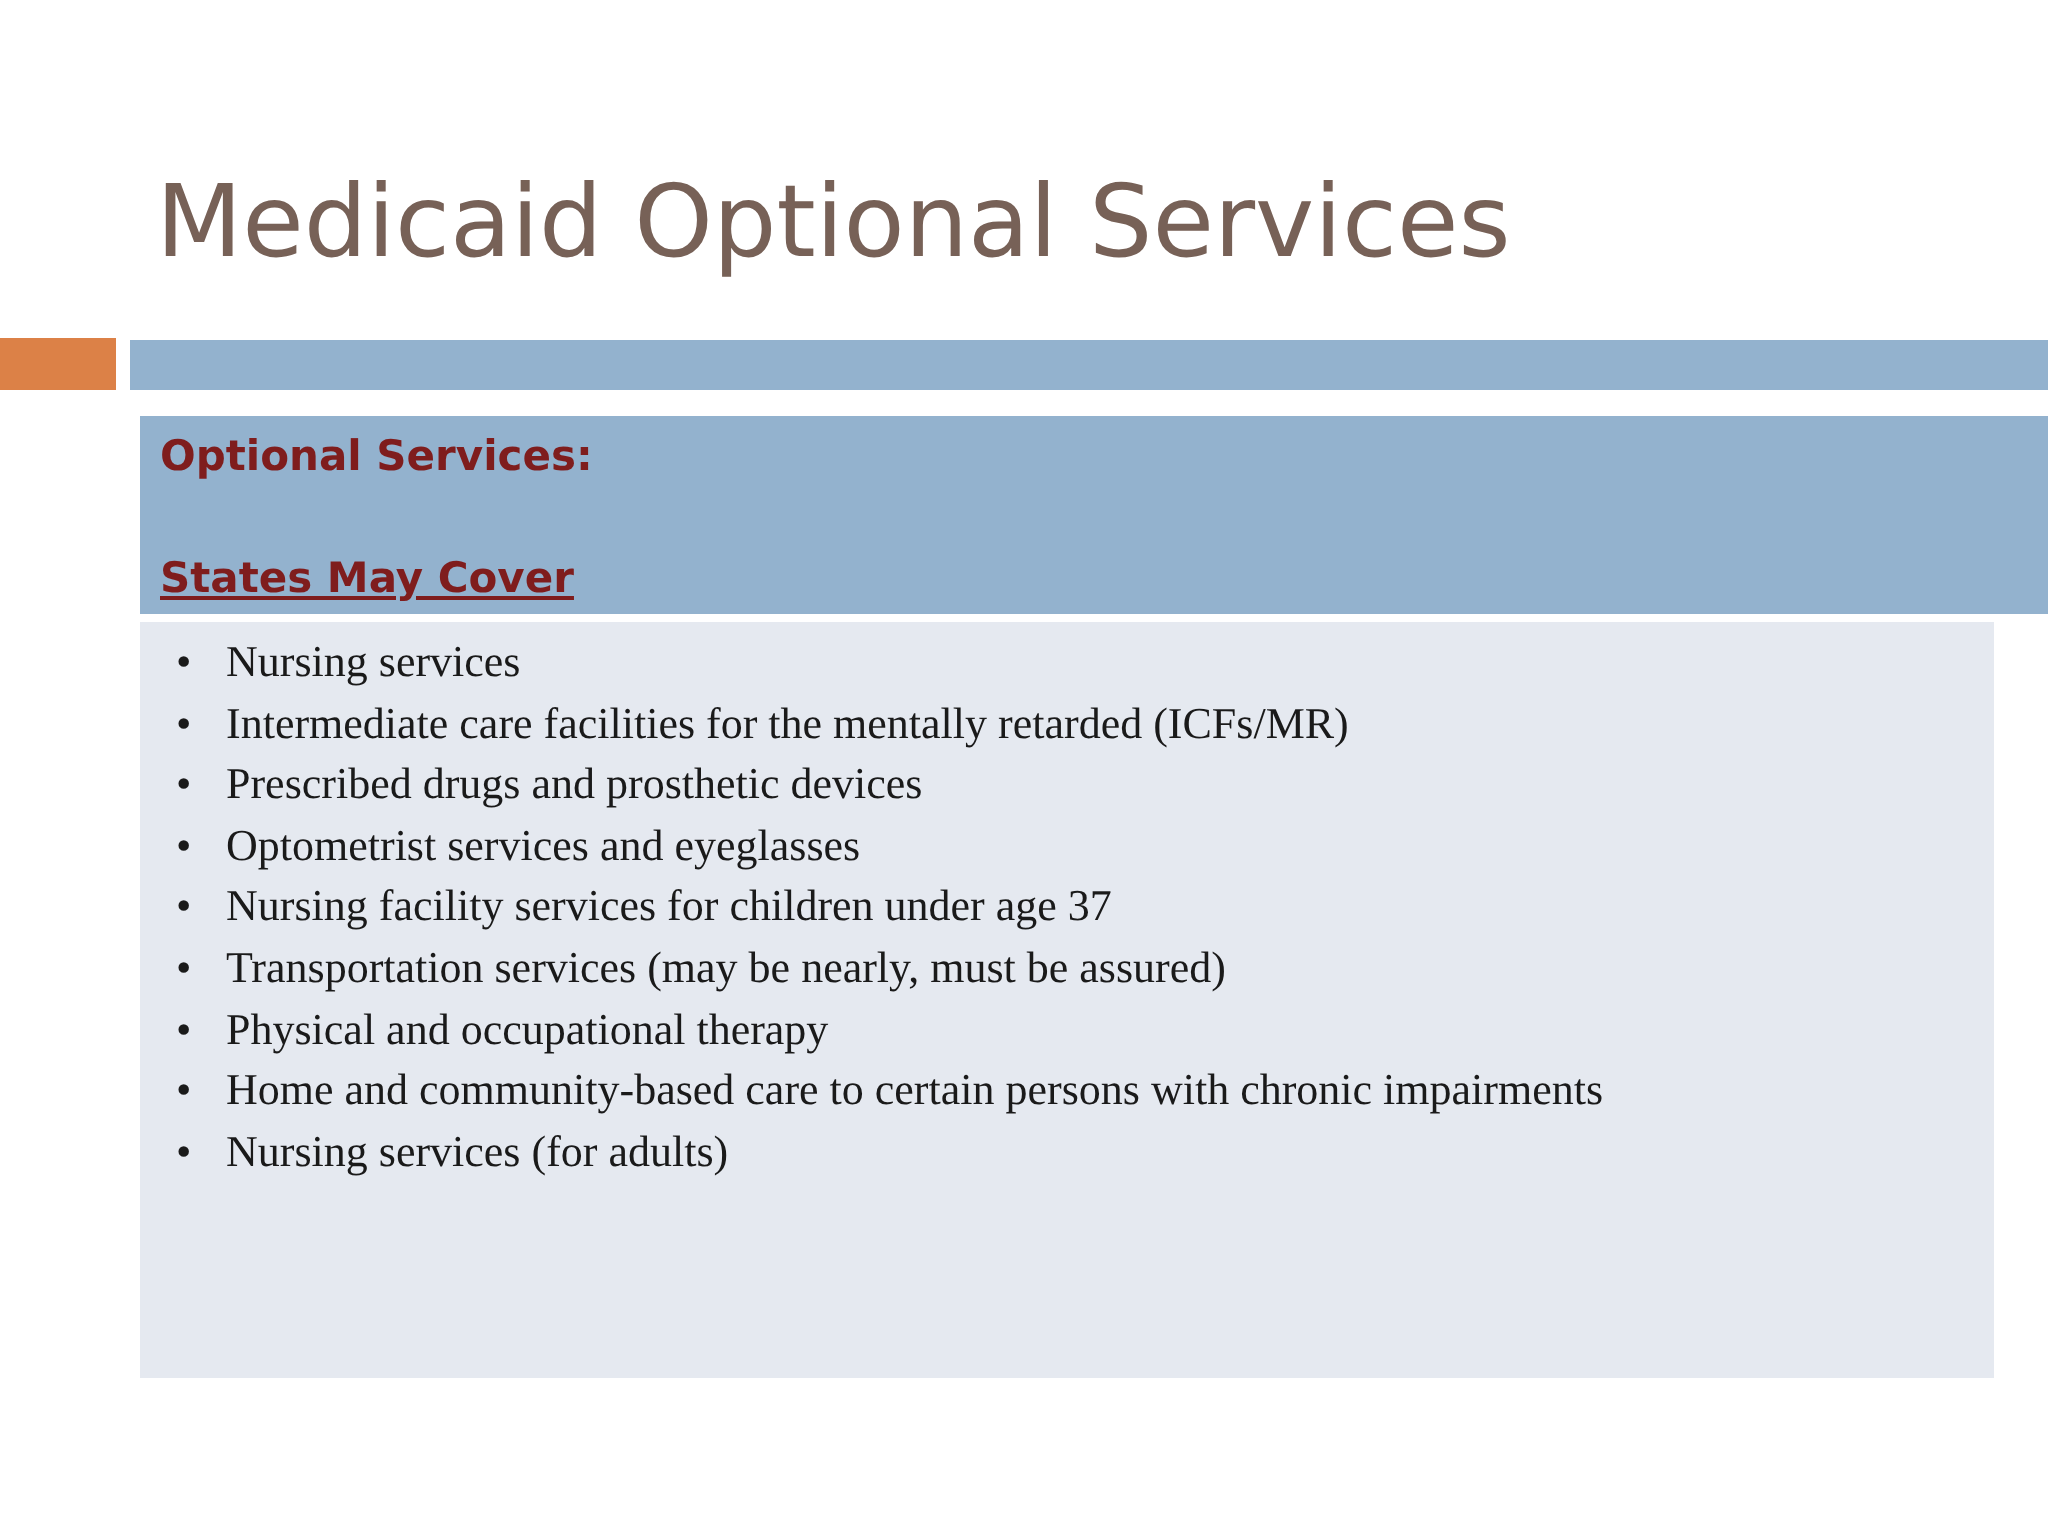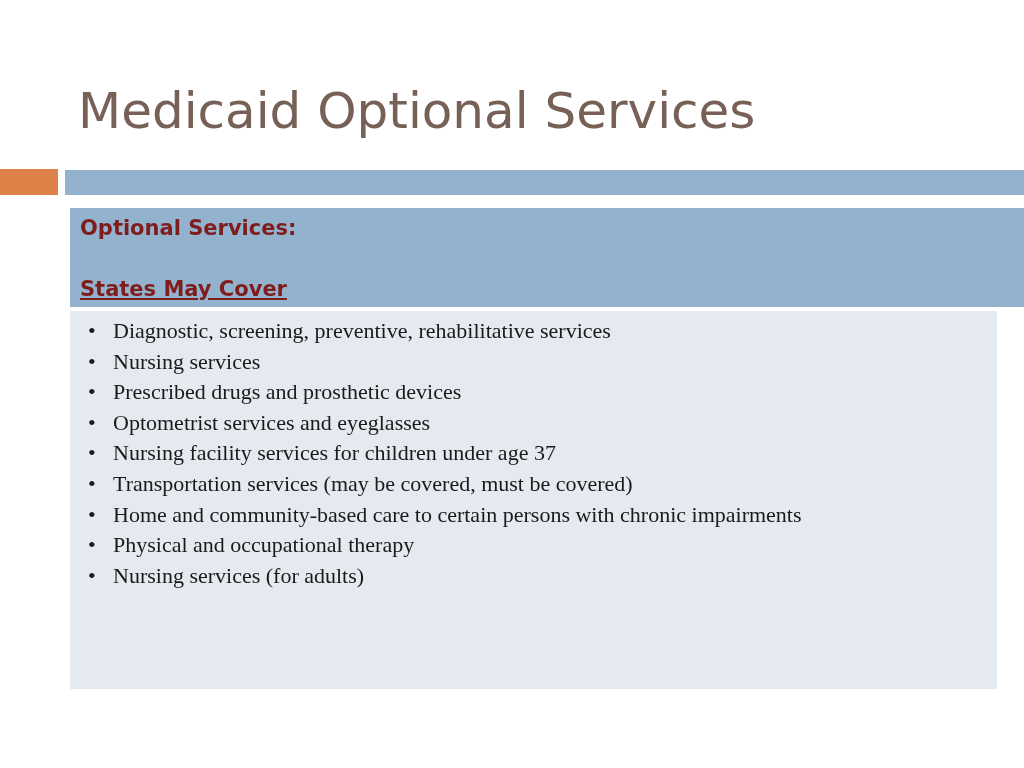--- a/index.html
+++ b/index.html
@@ -107,25 +107,25 @@
 
   <div class="accent-band"></div>
 
   <div class="table-header">
     <div class="header-line1">Optional Services:</div>
     <div class="header-line2">States May Cover</div>
   </div>
 
   <div class="bullet-panel">
     <ul class="bullet-list">
-      <li>Diagnostic, screening, preventive, rehabilitative services</li>
       <li>Nursing services</li>
+      <li>Intermediate care facilities for the mentally retarded (ICFs/MR)</li>
       <li>Prescribed drugs and prosthetic devices</li>
       <li>Optometrist services and eyeglasses</li>
       <li>Nursing facility services for children under age 37</li>
-      <li>Transportation services (may be covered, must be covered)</li>
+      <li>Transportation services (may be nearly, must be assured)</li>
+      <li>Physical and occupational therapy</li>
       <li>Home and community-based care to certain persons with chronic impairments</li>
-      <li>Physical and occupational therapy</li>
       <li>Nursing services (for adults)</li>
     </ul>
   </div>
 
 </div>
 
 </body></html>

